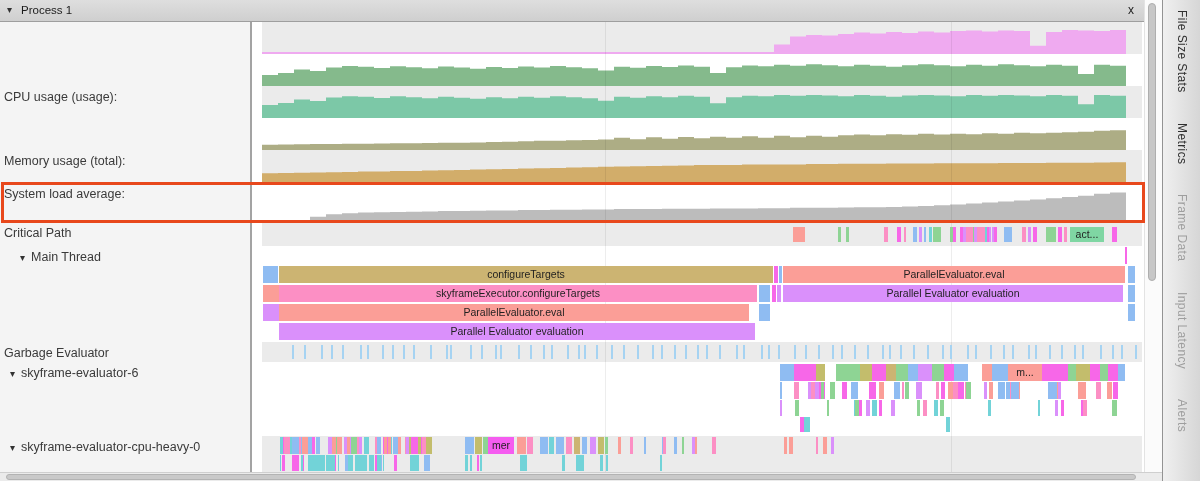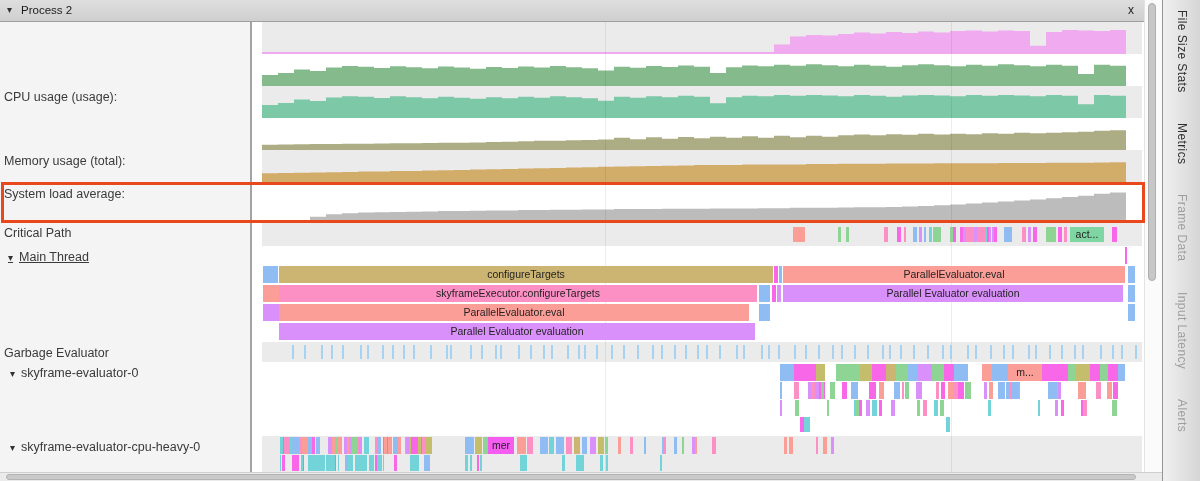--- a/index.html
+++ b/index.html
@@ -44,32 +44,32 @@
   #hscroll .thumb{position:absolute;left:6px;top:1px;width:1130px;height:6px;background:#c9c9c9;
     border:1px solid #b3b3b3;border-radius:3px;box-sizing:border-box;}
 </style>
 </head>
 <body>
 
 <div id="stage">
 
   <div id="proc-header">
     <span class="arrow">▾</span>
-    <span class="title">Process 2</span>
+    <span class="title">Process 1</span>
     <span class="close">x</span>
   </div>
 
   <div id="left-panel">
       <div class="tracklabel" style="position: absolute; top: 68px; left: 4px;"><span>CPU usage (usage):</span></div>
       <div class="tracklabel" style="position: absolute; top: 132px; left: 4px;"><span>Memory usage (total):</span></div>
       <div class="tracklabel" style="position: absolute; top: 165px; left: 4px;"><span>System load average:</span></div>
       <div class="tracklabel" style="position: absolute; top: 204px; left: 4px;"><span>Critical Path</span></div>
-      <div class="tracklabel" style="position: absolute; top: 228px; left: 8px; text-decoration: underline;"><span class="arr">▾</span><span>Main Thread</span></div>
+      <div class="tracklabel" style="position: absolute; top: 228px; left: 20px;"><span class="arr">▾</span><span>Main Thread</span></div>
       <div class="tracklabel" style="position: absolute; top: 324px; left: 4px;"><span>Garbage Evaluator</span></div>
-      <div class="tracklabel" style="position: absolute; top: 344px; left: 10px;"><span class="arr">▾</span><span>skyframe-evaluator-0</span></div>
+      <div class="tracklabel" style="position: absolute; top: 344px; left: 10px;"><span class="arr">▾</span><span>skyframe-evaluator-6</span></div>
       <div class="tracklabel" style="position: absolute; top: 418px; left: 10px;"><span class="arr">▾</span><span>skyframe-evaluator-cpu-heavy-0</span></div>
     </div>
 
   <div id="viewport">
       <div class="rowbg" style="top: 0px; height: 32px; background: rgb(235, 235, 235);"></div>
       <svg width="892" height="32" class="counter" style="top: 0px;">
         <path d="M10,32L10.0,30.0L26.0,30.0L26.0,30.0L42.0,30.0L42.0,30.0L58.0,30.0L58.0,30.0L74.0,30.0L74.0,30.0L90.0,30.0L90.0,30.0L106.0,30.0L106.0,30.0L122.0,30.0L122.0,30.0L138.0,30.0L138.0,30.0L154.0,30.0L154.0,30.0L170.0,30.0L170.0,30.0L186.0,30.0L186.0,30.0L202.0,30.0L202.0,30.0L218.0,30.0L218.0,30.0L234.0,30.0L234.0,30.0L250.0,30.0L250.0,30.0L266.0,30.0L266.0,30.0L282.0,30.0L282.0,30.0L298.0,30.0L298.0,30.0L314.0,30.0L314.0,30.0L330.0,30.0L330.0,30.0L346.0,30.0L346.0,30.0L362.0,30.0L362.0,30.0L378.0,30.0L378.0,30.0L394.0,30.0L394.0,30.0L410.0,30.0L410.0,30.0L426.0,30.0L426.0,30.0L442.0,30.0L442.0,30.0L458.0,30.0L458.0,30.0L474.0,30.0L474.0,30.0L490.0,30.0L490.0,30.0L506.0,30.0L506.0,30.0L522.0,30.0L522.0,22.5L538.0,22.5L538.0,14.5L554.0,14.5L554.0,13.0L570.0,13.0L570.0,13.5L586.0,13.5L586.0,12.0L602.0,12.0L602.0,10.5L618.0,10.5L618.0,11.5L634.0,11.5L634.0,10.0L650.0,10.0L650.0,11.0L666.0,11.0L666.0,9.5L682.0,9.5L682.0,10.5L698.0,10.5L698.0,9.0L714.0,9.0L714.0,8.5L730.0,8.5L730.0,9.5L746.0,9.5L746.0,8.5L762.0,8.5L762.0,9.0L778.0,9.0L778.0,23.8L794.0,23.8L794.0,10.0L810.0,10.0L810.0,8.0L826.0,8.0L826.0,8.5L842.0,8.5L842.0,9.0L858.0,9.0L858.0,8.0L874.0,8.0L874,32Z" fill="#efaaf0"></path>
       </svg>
       <svg width="892" height="32" class="counter" style="top: 32px;">
         <path d="M10,32L10.0,21.0L26.0,21.0L26.0,19.0L42.0,19.0L42.0,15.5L58.0,15.5L58.0,17.0L74.0,17.0L74.0,13.5L90.0,13.5L90.0,12.0L106.0,12.0L106.0,12.8L122.0,12.8L122.0,14.0L138.0,14.0L138.0,12.3L154.0,12.3L154.0,13.3L170.0,13.3L170.0,14.3L186.0,14.3L186.0,12.5L202.0,12.5L202.0,13.5L218.0,13.5L218.0,14.8L234.0,14.8L234.0,13.0L250.0,13.0L250.0,14.0L266.0,14.0L266.0,12.5L282.0,12.5L282.0,13.5L298.0,13.5L298.0,12.0L314.0,12.0L314.0,13.3L330.0,13.3L330.0,14.3L346.0,14.3L346.0,16.5L362.0,16.5L362.0,12.8L378.0,12.8L378.0,13.8L394.0,13.8L394.0,12.0L410.0,12.0L410.0,13.0L426.0,13.0L426.0,11.5L442.0,11.5L442.0,12.8L458.0,12.8L458.0,19.0L474.0,19.0L474.0,13.3L490.0,13.3L490.0,11.5L506.0,11.5L506.0,12.3L522.0,12.3L522.0,10.8L538.0,10.8L538.0,11.8L554.0,11.8L554.0,10.3L570.0,10.3L570.0,11.3L586.0,11.3L586.0,12.3L602.0,12.3L602.0,10.8L618.0,10.8L618.0,11.8L634.0,11.8L634.0,12.8L650.0,12.8L650.0,11.3L666.0,11.3L666.0,10.3L682.0,10.3L682.0,11.3L698.0,11.3L698.0,12.3L714.0,12.3L714.0,10.8L730.0,10.8L730.0,11.8L746.0,11.8L746.0,10.3L762.0,10.3L762.0,11.3L778.0,11.3L778.0,12.3L794.0,12.3L794.0,10.8L810.0,10.8L810.0,11.8L826.0,11.8L826.0,20.0L842.0,20.0L842.0,10.8L858.0,10.8L858.0,11.8L874.0,11.8L874,32Z" fill="#85ba8c"></path>

